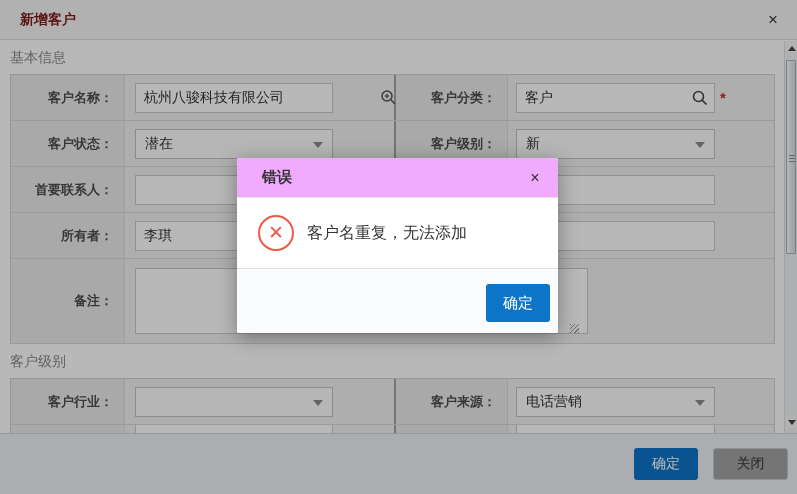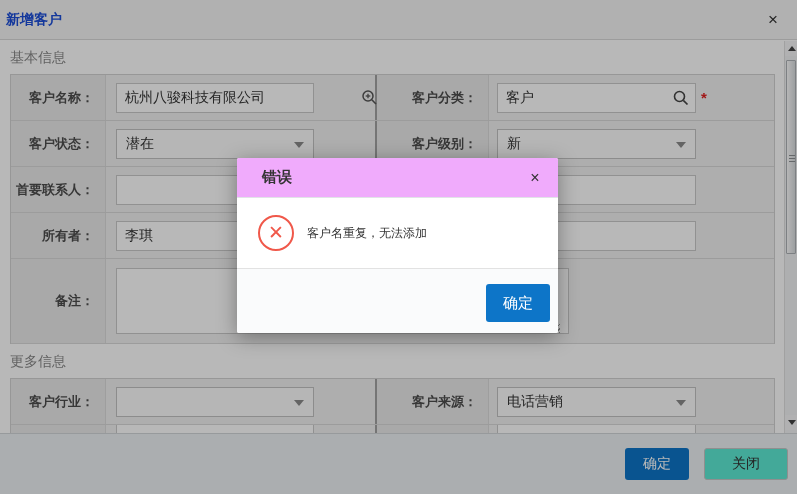--- a/index.html
+++ b/index.html
@@ -4,31 +4,31 @@
 <style>
   * { margin:0; padding:0; box-sizing:border-box; }
   html,body { width:797px; height:494px; }
   body { font-family:"Liberation Sans","DejaVu Sans",sans-serif; background:#fff; }
   .screen { position:relative; width:797px; height:494px; overflow:hidden; background:#fff; }
 
   
   .dialog { position:absolute; inset:0; background:#fff; }
   .titlebar { position:absolute; top:0; left:0; right:0; height:40px; background:#f6f6f6;
               border-bottom:1px solid #d8d8d8; display:flex; align-items:center; }
-  .titlebar .title { font-size:14px; font-weight:bold; color:#1d4ed8; padding-left:6px; }
+  .titlebar .title { font-size:14px; font-weight:bold; color:#7f1d1d; padding-left:20px; }
   .titlebar .close-x { position:absolute; right:13px; top:9px; width:22px; height:22px;
               font-size:17px; color:#333; text-align:center; line-height:22px; cursor:pointer; }
 
   .content { position:absolute; top:41px; left:0; right:0; bottom:61px; background:#fff;
              overflow:hidden; padding:6px 10px 0 10px; }
   .section-title { font-size:14px; color:#878787; margin:2px 0 7px 0; height:18px; }
 
   .ftable { width:765px; border:1px solid #d2d2d2; border-bottom:none; }
   .frow { display:flex; border-bottom:1px solid #d9d9d9; min-height:46px; }
-  .cell-label { width:95px; background:#eaeaea; border-right:1px solid #dcdcdc;
+  .cell-label { width:114px; background:#eaeaea; border-right:1px solid #dcdcdc;
                 display:flex; align-items:center; justify-content:flex-end;
                 padding-right:11px; font-size:13px; font-weight:bold; color:#4d4d4d; }
   .cell-label.c2 { width:114px; border-left:2px solid #a3a3a3; }
   .cell-field { background:#f2f2f2; display:flex; align-items:center; position:relative; }
   .cell-field.f1 { width:269px;gap:41px; }
   .cell-field.f2 { flex:1; }
   .cell-field.span { flex:1; }
 
   .txt-input { height:30px; border:1px solid #c9c9c9; background:#fff; font-size:14px;
                color:#333; padding:0 8px; outline:none;
@@ -74,36 +74,36 @@
             background:linear-gradient(90deg,#fdfdfd,#d9dcdf); border:1px solid #aeb2b6; border-radius:1px; }
   .sb-grip { position:absolute; left:2px; top:94px; width:6px; height:8px;
             background:repeating-linear-gradient(#8d9094 0 1px,transparent 1px 3px); }
 
   .dialog-footer { position:absolute; left:0; right:0; bottom:0; height:61px; background:#edf1f4;
             border-top:1px solid #d2d6d9; display:flex; align-items:center; justify-content:flex-end;
             padding-right:9px; gap:15px; }
   .btn { height:32px; font-size:14px; border-radius:3px; cursor:pointer; border:none;
          font-family:"Liberation Sans","DejaVu Sans",sans-serif; }
   .btn-primary { width:64px; background:#0d75c8; color:#fff; }
-  .btn-plain { width:84px; background:#5eead4; color:#333; border:1px solid #c6c6c6; }
+  .btn-plain { width:75px; background:#a3a3a3; color:#333; border:1px solid #c6c6c6; }
 
   
   .overlay { position:absolute; inset:0; background:rgba(0,0,0,0.28); z-index:50; }
   .modal { position:absolute; left:237px; top:158px; width:321px; z-index:60; background:#fff;
            box-shadow:0 4px 20px rgba(0,0,0,0.35); border-radius:2px; }
   .modal-header { height:40px; background:#f0abfc; border-bottom:1px solid #e1e4e7;
            display:flex; align-items:center; position:relative; border-radius:2px 2px 0 0; }
   .modal-header .m-title { font-size:15px; font-weight:bold; color:#333; padding-left:25px; }
   .modal-header .close-x { position:absolute; right:12px; top:9px; width:22px; height:22px;
            font-size:16px; color:#333; text-align:center; line-height:22px; cursor:pointer; }
   .modal-body { height:70px; display:flex; align-items:center; padding-left:21px; background:#fff; }
   .err-circle { width:36px; height:36px; border:2px solid #f0584a; border-radius:50%;
            display:flex; align-items:center; justify-content:center; flex:none; }
   .err-x { color:#f0584a; font-size:19px; font-weight:bold; line-height:1; margin-top:-1px; }
-  .err-msg { font-size:12px; color:#333; margin-left:13px; }
+  .err-msg { font-size:16px; color:#333; margin-left:13px; }
   .modal-footer { height:65px; background:#fafbfc; border-top:1px solid #e2e2e2; position:relative;
            border-radius:0 0 2px 2px; }
   .modal-ok { position:absolute; right:8px; top:15px; width:64px; height:38px; background:#0d75c8;
            color:#fff; font-size:15px; border:none; border-radius:3px; cursor:pointer;
            font-family:"Liberation Sans","DejaVu Sans",sans-serif; }
 </style>
 </head>
 <body>
 
 <div class="screen">
@@ -182,21 +182,21 @@
 
         <div class="frow row-remark">
           <div class="cell-label" style="align-self:stretch;">备注：</div>
           <div class="cell-field span">
             <textarea class="ta" style=""></textarea>
             <span class="ta-grip"></span>
           </div>
         </div>
       </div>
 
-      <div class="section-title" style="margin-top:9px;">更多信息</div>
+      <div class="section-title" style="margin-top:9px;">客户级别</div>
 
       <div class="ftable">
 
         <div class="frow">
           <div class="cell-label">客户行业：</div>
           <div class="cell-field f1">
             <div class="sel w-col1">
               <span></span>
               <span class="chev"></span>
             </div>

